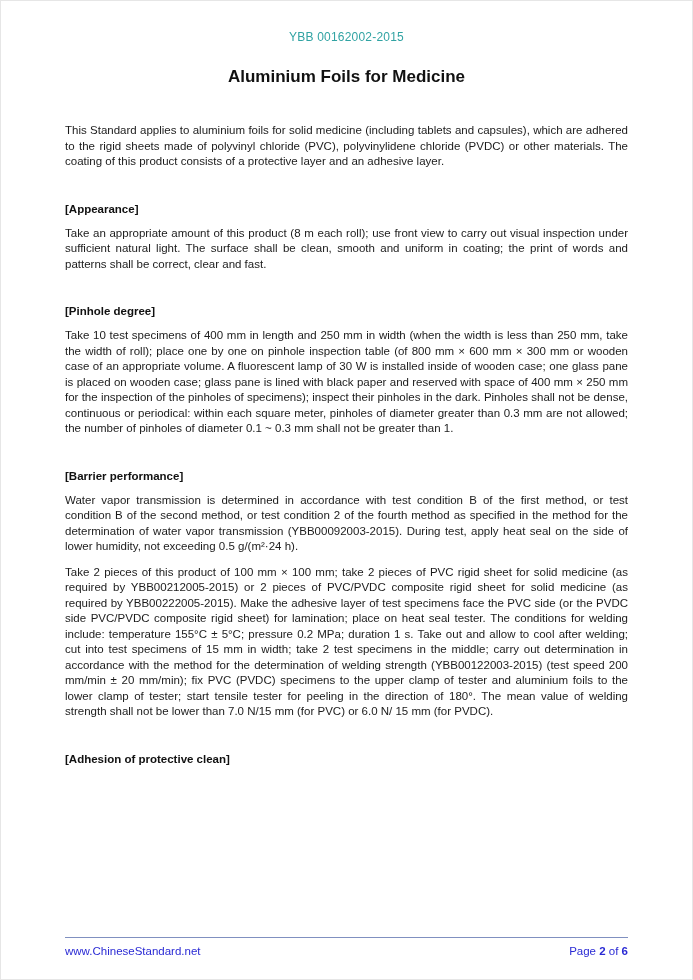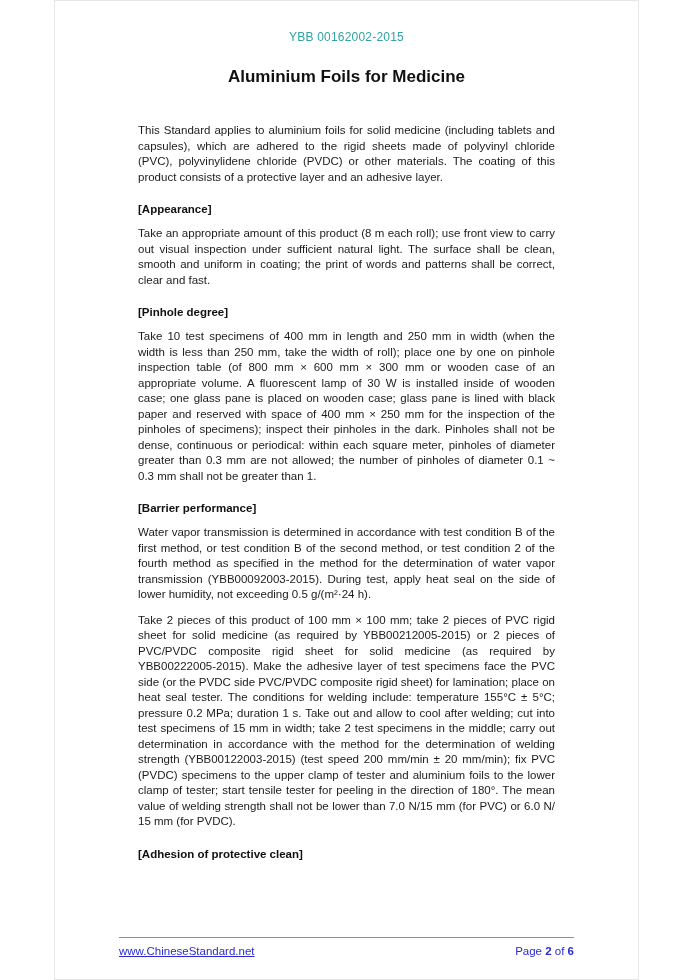--- a/index.html
+++ b/index.html
@@ -1,18 +1,18 @@
 <!DOCTYPE html>
 <html style="--promo-red: #e31b23; --standard-teal: #31a3a3; --link-blue: #2a2ad4; --footer-line: #8090c0;"><head>
 <meta charset="utf-8">
 <style>
   * { margin: 0; padding: 0; box-sizing: border-box; }
   html, body { background: #ffffff; }
   .page {
-    width: 585px;
+    width: 693px;
     height: 980px;
     margin: 0 auto;
     background: #ffffff;
     position: relative;
     overflow: hidden;
     font-family: "Liberation Sans", sans-serif;
     color: #1b1b1b;
     border: 1px solid #e6e6e6;
   }
   .banner { position: relative; height: 58px; }
@@ -26,39 +26,39 @@
     position: absolute; top: 21px; left: 0; right: 0;
     text-align: center; z-index: 2;
     color: var(--promo-red, #e31b23);
     font-size: 12.5px;
     cursor: pointer;
   }
   .doc-title {
     font-size: 17px; font-weight: bold; text-align: center;
     margin: 8px 0 36px 0; color: #111;
   }
-  .content { padding: 0 83px; }
+  .content { padding: 0 64px; }
   .para {
     font-size: 11.5px; line-height: 15.5px;
     text-align: justify; margin-bottom: 10px;
   }
   .section-heading {
     font-size: 11.5px; font-weight: bold;
-    margin: 18px 0 11px 0; color: #111;
+    margin: 33px 0 11px 0; color: #111;
   }
   .footer {
     position: absolute; left: 64px; right: 64px; bottom: 22px;
     border-top: 1px solid var(--footer-line, #8090c0);
     padding-top: 7px;
     display: flex; justify-content: space-between; align-items: baseline;
     font-size: 11.5px;
   }
   .footer-link {
     color: var(--link-blue, #2a2ad4);
-    text-decoration: underline; cursor: pointer;
+    cursor: pointer;
   }
   .page-indicator { color: var(--link-blue, #2a2ad4); }
   .page-indicator b { font-weight: bold; }
 </style>
 </head>
 <body>
 
 <div class="page">
 
   <div class="banner">

